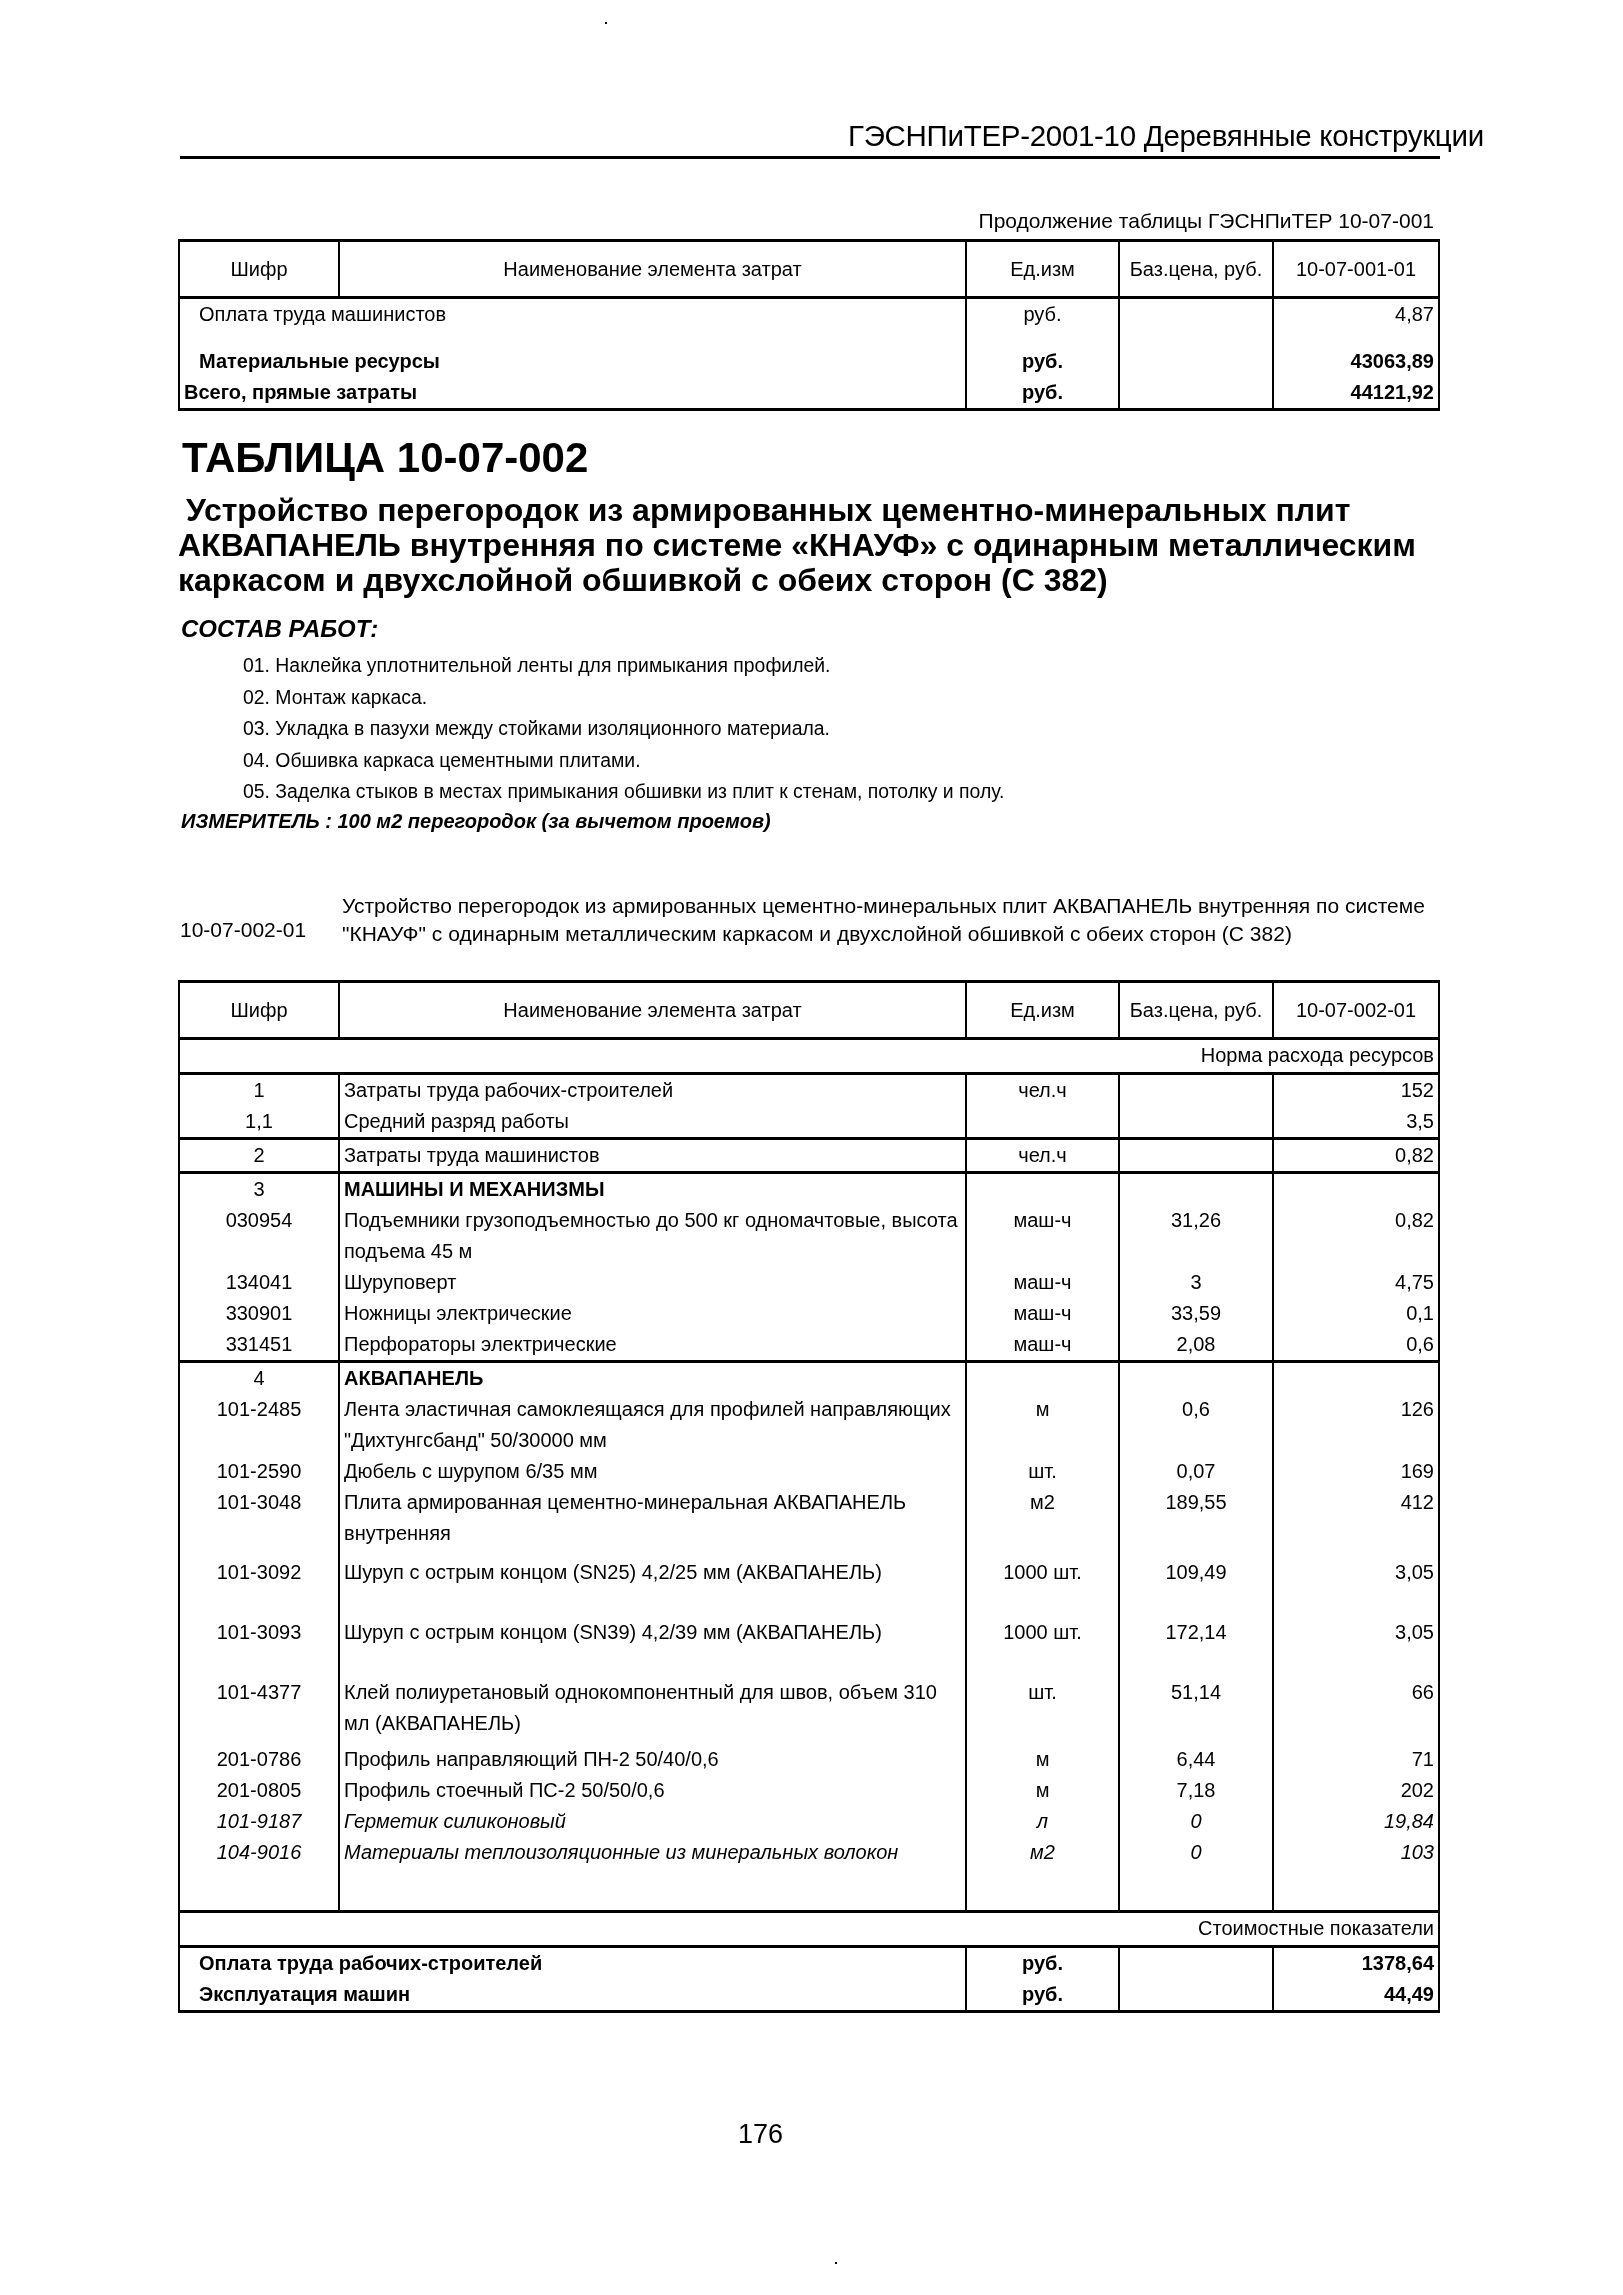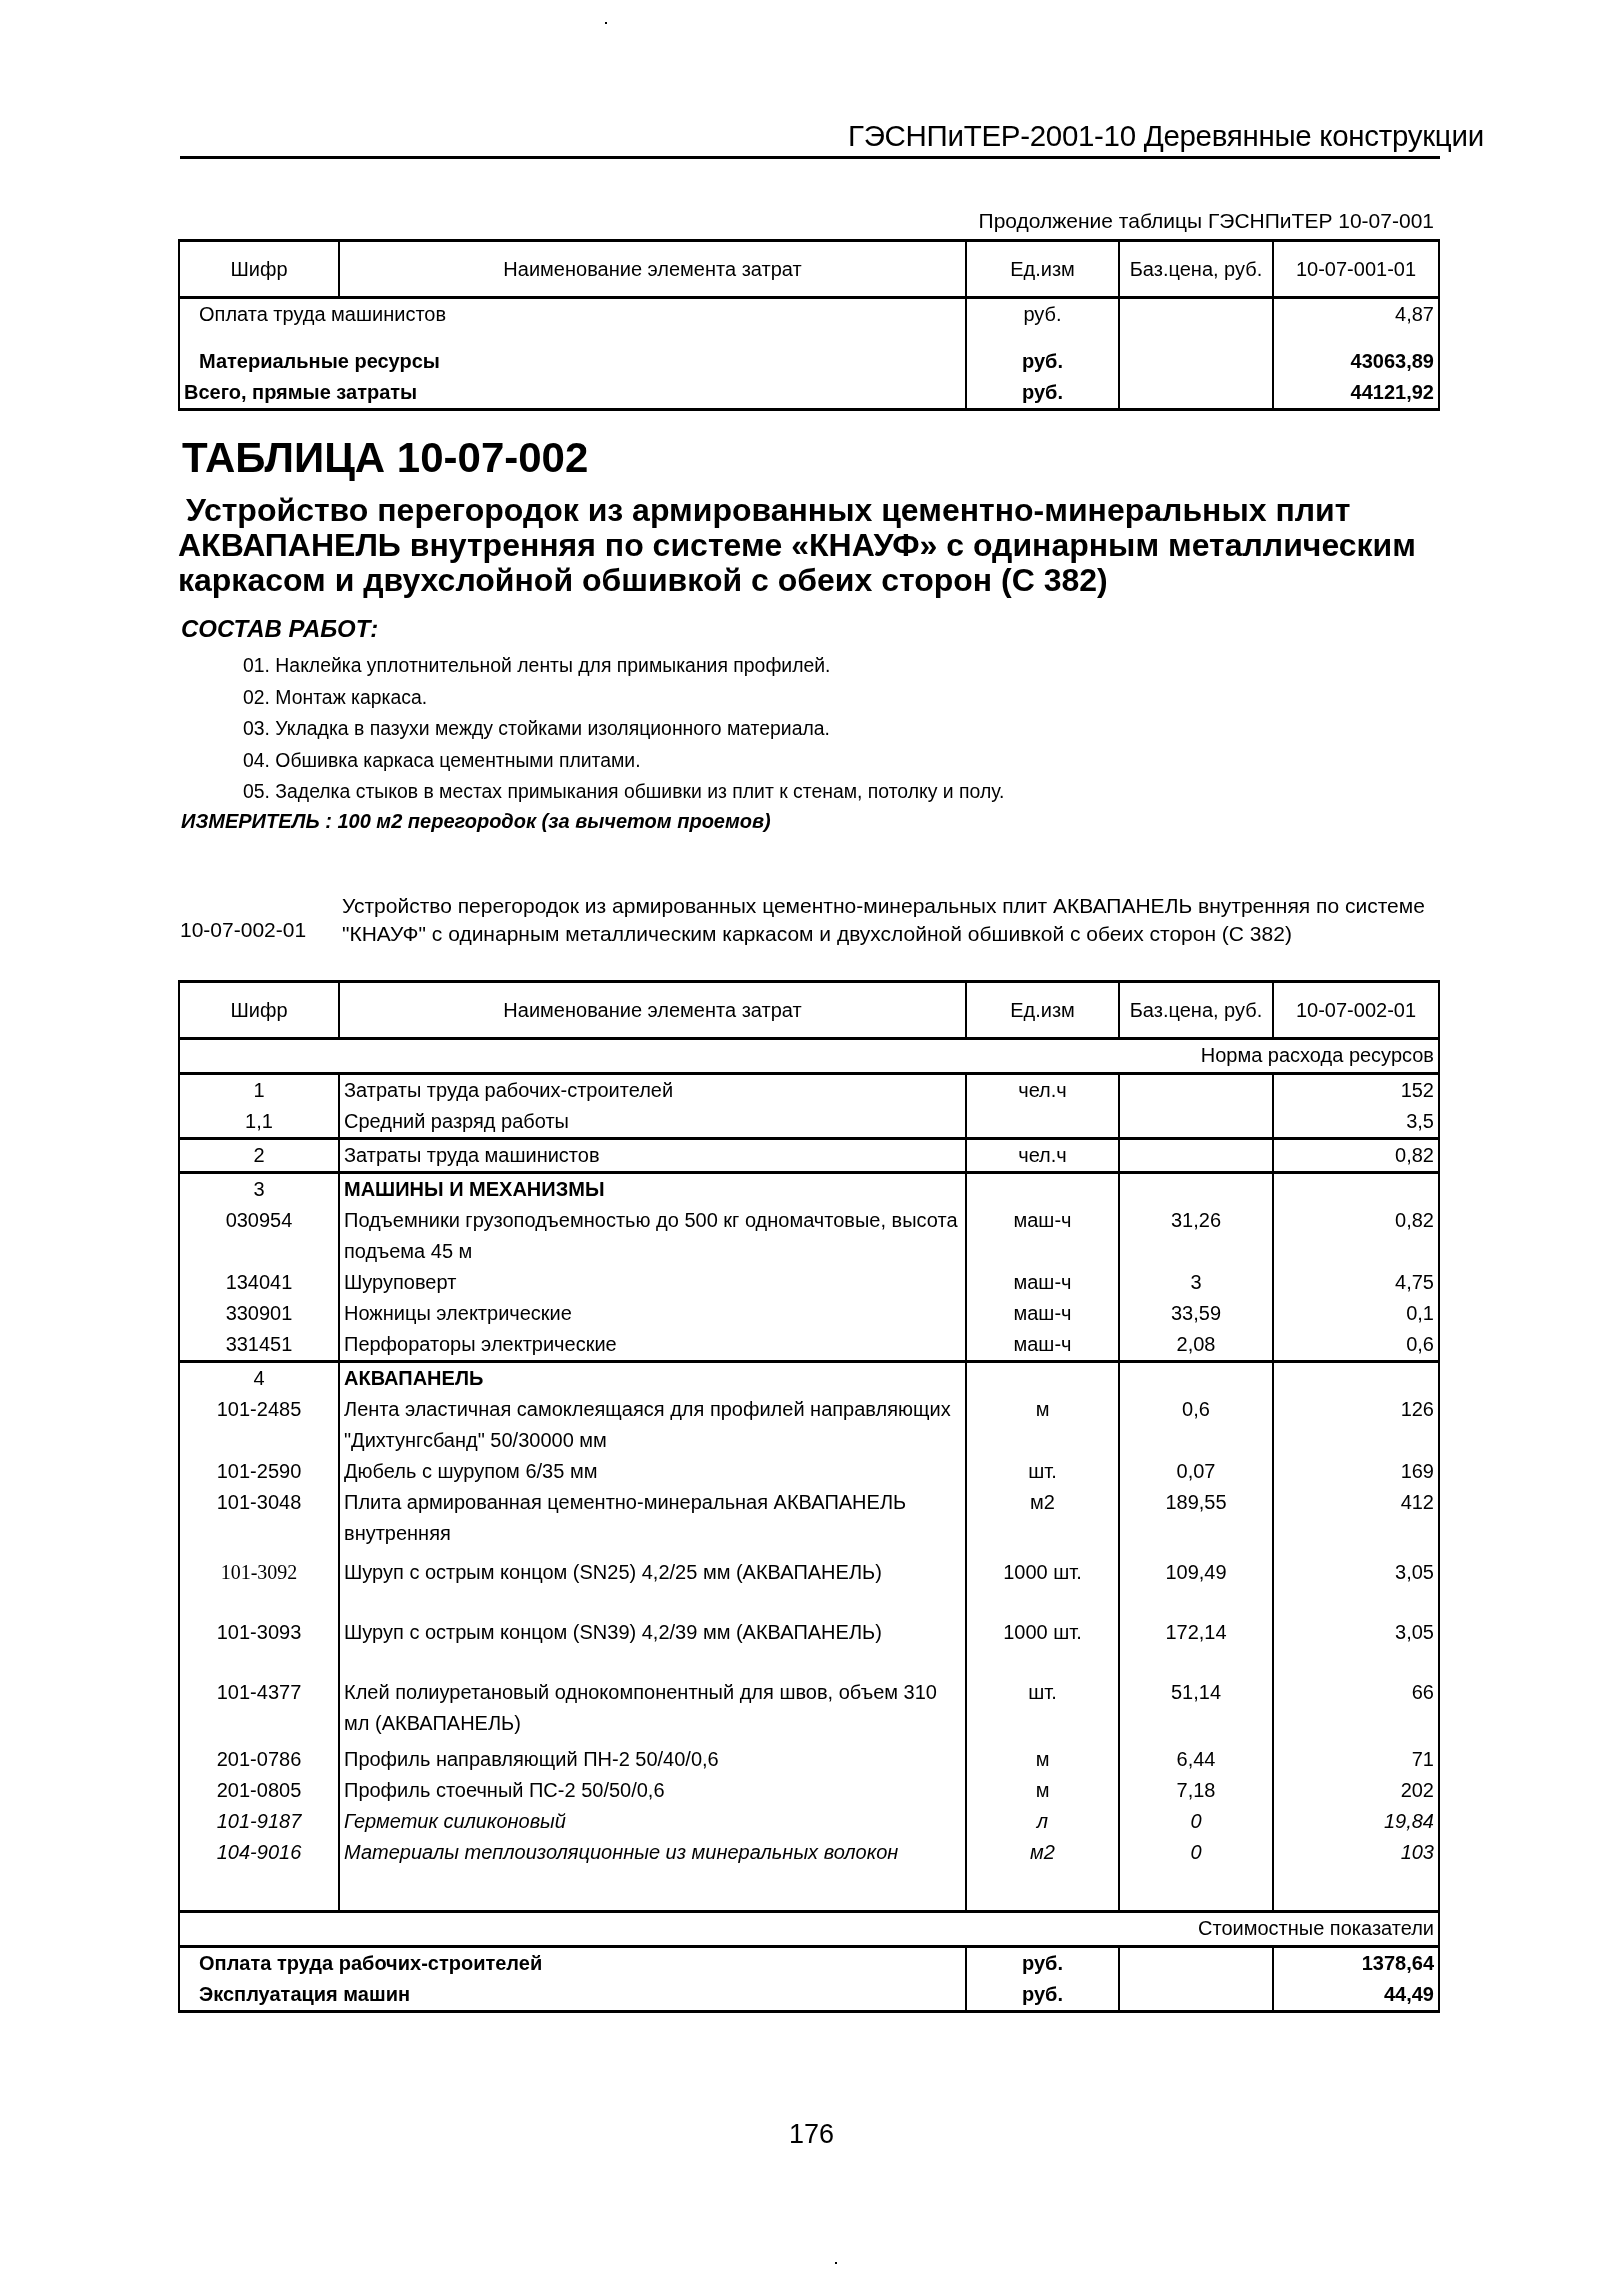--- a/index.html
+++ b/index.html
@@ -40,21 +40,21 @@
   .entry-code { left: 180px; top: 918px; font-size: 21px; white-space: nowrap; }
   .entry-desc { left: 342px; top: 892px; width: 1113px; font-size: 21px; line-height: 28px; }
 
   
   #t2 { left: 178px; top: 980px; width: 1260px; }
   .sec td { border-top: 3.4px solid #000; }
   .band td { border-left: 2px solid #000; border-right: 2px solid #000;
              text-align: right; height: 32px; line-height: 32px; vertical-align: middle; }
   .gap td { height: 31px; }
 
-  .page-num { left: 778px; top: 2119px; font-size: 27px; width: 67px; text-align: center; }
+  .page-num { left: 738px; top: 2119px; font-size: 27px; width: 67px; }
   .speck { width: 2.7px; height: 2.7px; background: #000; }
 </style>
 </head>
 <body>
 
 <div class="abs run-header">ГЭСНПиТЕР-2001-10 Деревянные конструкции</div>
 <div class="abs run-rule"></div>
 <div class="abs speck" style="left:605px;top:21.5px;width:2px;height:2px;"></div>
 
 <div class="abs cont-caption">Продолжение таблицы ГЭСНПиТЕР 10-07-001</div>
@@ -217,21 +217,21 @@
     <td class="r">169</td>
   </tr>
   <tr>
     <td class="c">101-3048</td>
     <td>Плита армированная цементно-минеральная АКВАПАНЕЛЬ внутренняя</td>
     <td class="c">м2</td>
     <td class="c">189,55</td>
     <td class="r">412</td>
   </tr>
   <tr>
-    <td class="c" style="padding-top:8px;height:60px;font-family:Liberation Serif, serif;">101-3092</td>
+    <td class="c" style="padding-top:8px;height:60px;">101-3092</td>
     <td style="padding-top:8px;">Шуруп с острым концом (SN25) 4,2/25 мм (АКВАПАНЕЛЬ)</td>
     <td class="c" style="padding-top:8px;">1000 шт.</td>
     <td class="c" style="padding-top:8px;">109,49</td>
     <td class="r" style="padding-top:8px;">3,05</td>
   </tr>
   <tr>
     <td class="c" style="height:60px;">101-3093</td>
     <td>Шуруп с острым концом (SN39) 4,2/39 мм (АКВАПАНЕЛЬ)</td>
     <td class="c">1000 шт.</td>
     <td class="c">172,14</td>

